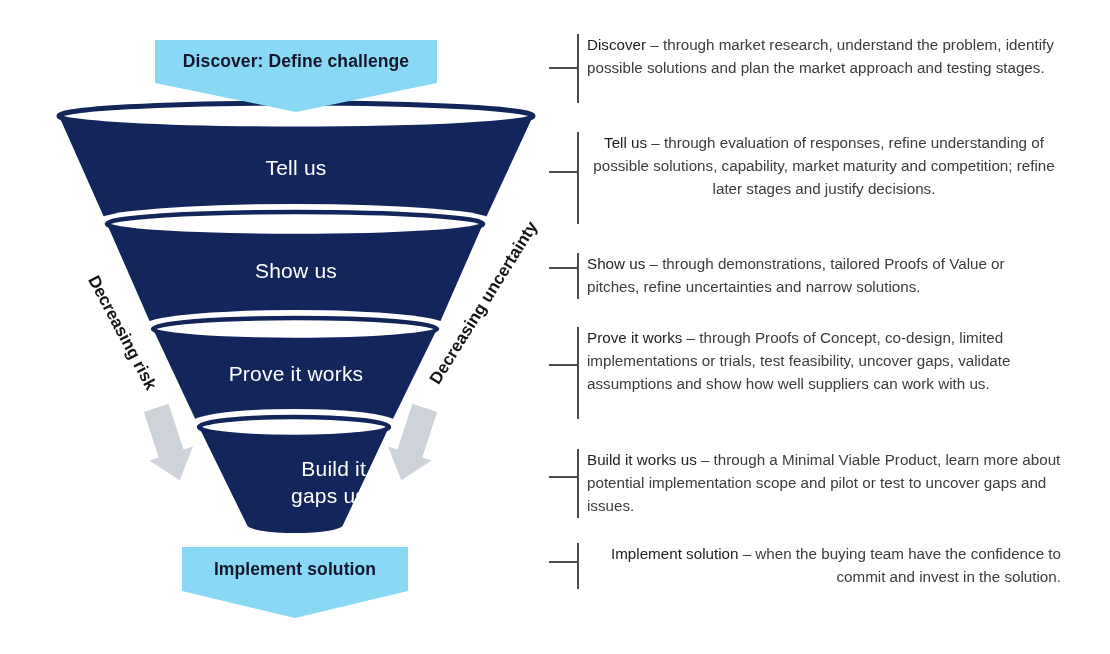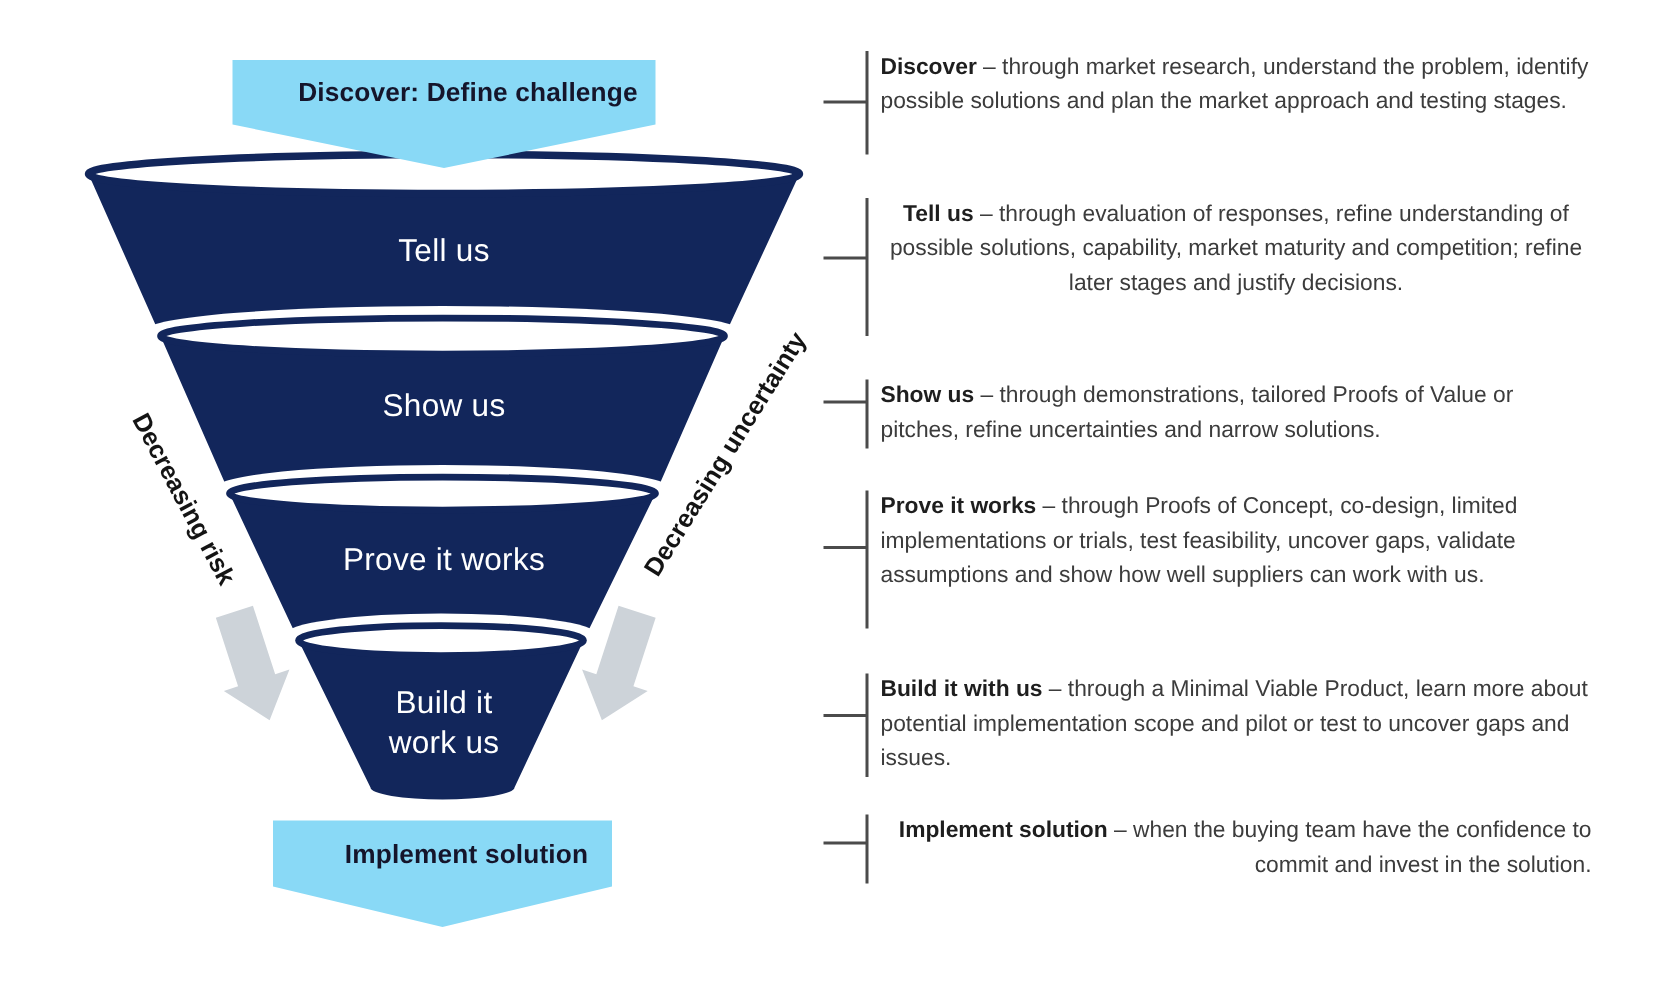--- a/index.html
+++ b/index.html
@@ -1,29 +1,29 @@
 <!DOCTYPE html>
 <html><head>
 <meta charset="utf-8">
 <style>
   html,body { margin:0; padding:0; background:#ffffff; font-family:"Liberation Sans", sans-serif; }
   .canvas { position:relative; width:1110px; height:654px; background:#ffffff; overflow:hidden; }
   .canvas svg { position:absolute; left:0; top:0; }
 
   .overlay { position:absolute; }
-  .banner-label { color:#15152b; font-size:17.5px; font-weight:700; text-align:center; letter-spacing:.1px;padding-left:16px; }
+  .banner-label { color:#15152b; font-size:17.5px; font-weight:700; text-align:center; letter-spacing:.1px; }
   .stage-label { color:#ffffff; font-size:21px; font-weight:500; text-align:center; letter-spacing:.2px; }
-  .stage-label.two-line { line-height:27px; }
+  .stage-label.two-line { line-height:27px;text-align:right; }
   .rot-label { color:#141414; font-size:17px; font-weight:600; white-space:nowrap; text-align:center; }
 
   .desc-row { position:absolute; left:549px; width:512px; }
   .vline { position:absolute; left:28px; top:1px; width:2px; background:#4b4b4b; }
   .hline { position:absolute; left:0; width:29px; height:2px; background:#4b4b4b; }
   .dtext { margin-left:38px; font-size:15.2px; line-height:23px; color:#3c3c3c; }
-  .dtext b { color:#1e1e1e; font-weight:700; }
+  .dtext b { color:#1e1e1e; font-weight:400; }
 </style>
 </head>
 <body>
 
 <div class="canvas">
 
   <svg width="560" height="654" viewBox="0 0 560 654" aria-hidden="true">
 
     <path d="M 59 116 A 237 13 0 0 0 533 116 L 483 224 A 188 12 0 0 1 107 224 Z" fill="#12265b"></path>
     <ellipse cx="295" cy="220" rx="197" ry="16" fill="#ffffff"></ellipse>
@@ -45,21 +45,21 @@
   </svg>
 
   <div class="overlay banner-label" style="left:155px; top:51px; width:282px;">Discover: Define challenge</div>
   <div class="overlay banner-label" style="left:182px; top:559px; width:226px;">Implement solution</div>
 
   <div class="overlay stage-label" style="left:196px; top:156px; width:200px;">Tell us</div>
   <div class="overlay stage-label" style="left:196px; top:259px; width:200px;">Show us</div>
   <div class="overlay stage-label" style="left:196px; top:362px; width:200px;">Prove it works</div>
   <div class="overlay stage-label two-line" style="left:226px; top:455px; width:140px;">
     <div>Build it</div>
-    <div>work us</div>
+    <div>gaps us</div>
   </div>
 
   <div class="overlay rot-label" style="left:42px; top:323px; width:160px; transform:rotate(62deg);">Decreasing risk</div>
   <div class="overlay rot-label" style="left:369px; top:293px; width:230px; transform:rotate(-58deg);">Decreasing uncertainty</div>
 
   <div class="desc-row" style="top:33px;">
     <div class="hline" style="top:34px;"></div>
     <div class="vline" style="height:69px;"></div>
     <div class="dtext"><b>Discover</b><span> – through market research, understand the problem, identify possible solutions and plan the market approach and testing stages.</span></div>
   </div>
@@ -78,21 +78,21 @@
 
   <div class="desc-row" style="top:252px;">
     <div class="hline" style="top:15px;"></div>
     <div class="vline" style="height:46px;"></div>
     <div class="dtext"><b>Show us</b><span> – through demonstrations, tailored Proofs of Value or pitches, refine uncertainties and narrow solutions.</span></div>
   </div>
 
   <div class="desc-row" style="top:448px;">
     <div class="hline" style="top:28px;"></div>
     <div class="vline" style="height:69px;"></div>
-    <div class="dtext"><b>Build it with us</b><span> – through a Minimal Viable Product, learn more about potential implementation scope and pilot or test to uncover gaps and issues.</span></div>
+    <div class="dtext"><b>Build it works us</b><span> – through a Minimal Viable Product, learn more about potential implementation scope and pilot or test to uncover gaps and issues.</span></div>
   </div>
 
   <div class="desc-row" style="top:542px;text-align:right;">
     <div class="hline" style="top:19px;"></div>
     <div class="vline" style="height:46px;"></div>
     <div class="dtext"><b>Implement solution</b><span> – when the buying team have the confidence to commit and invest in the solution.</span></div>
   </div>
 
 </div>
 

